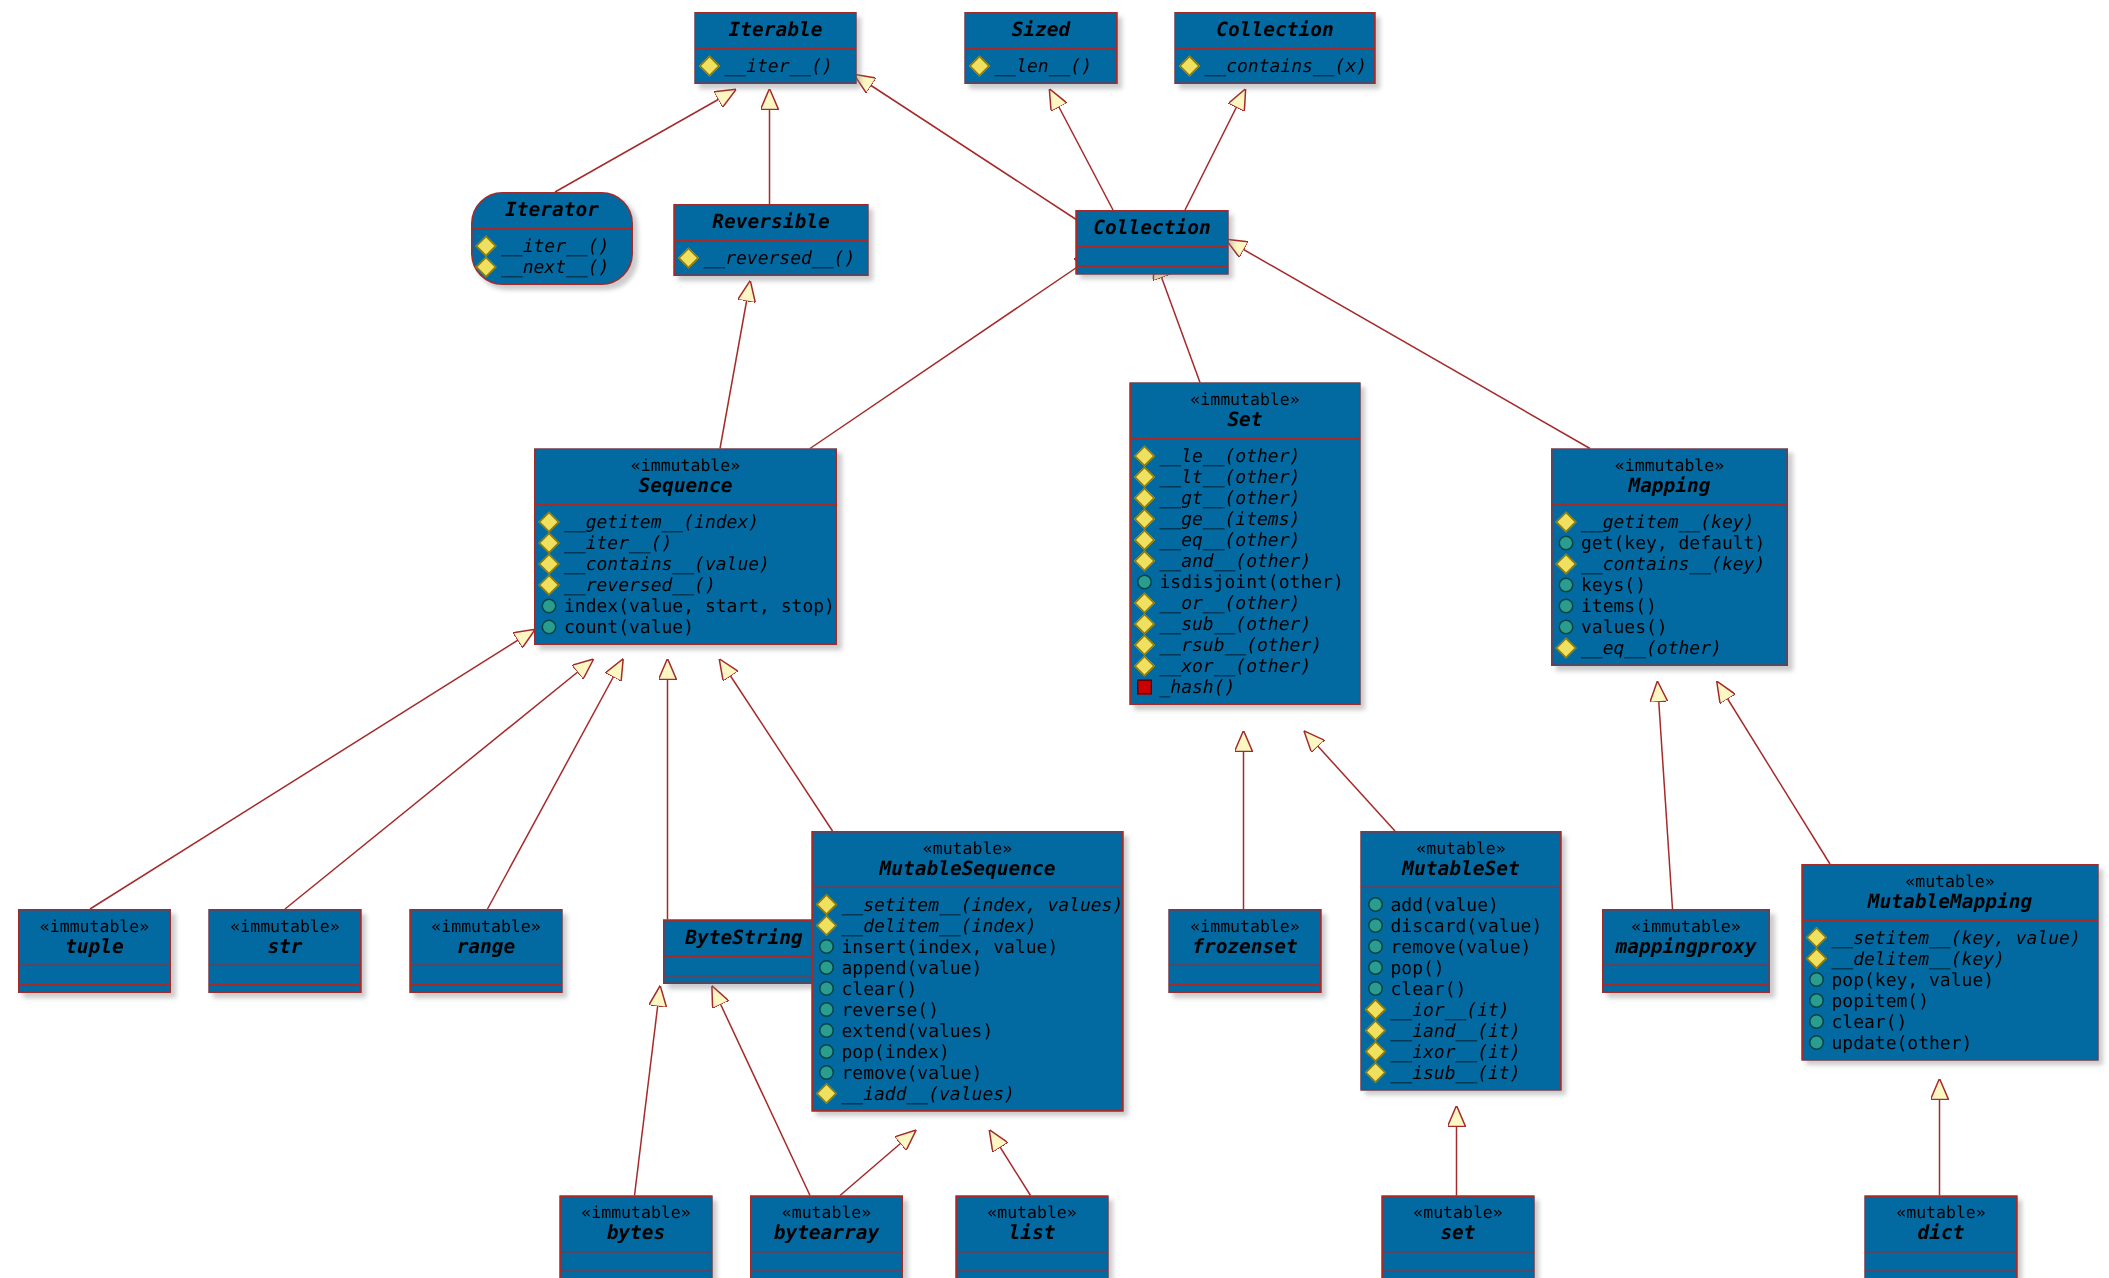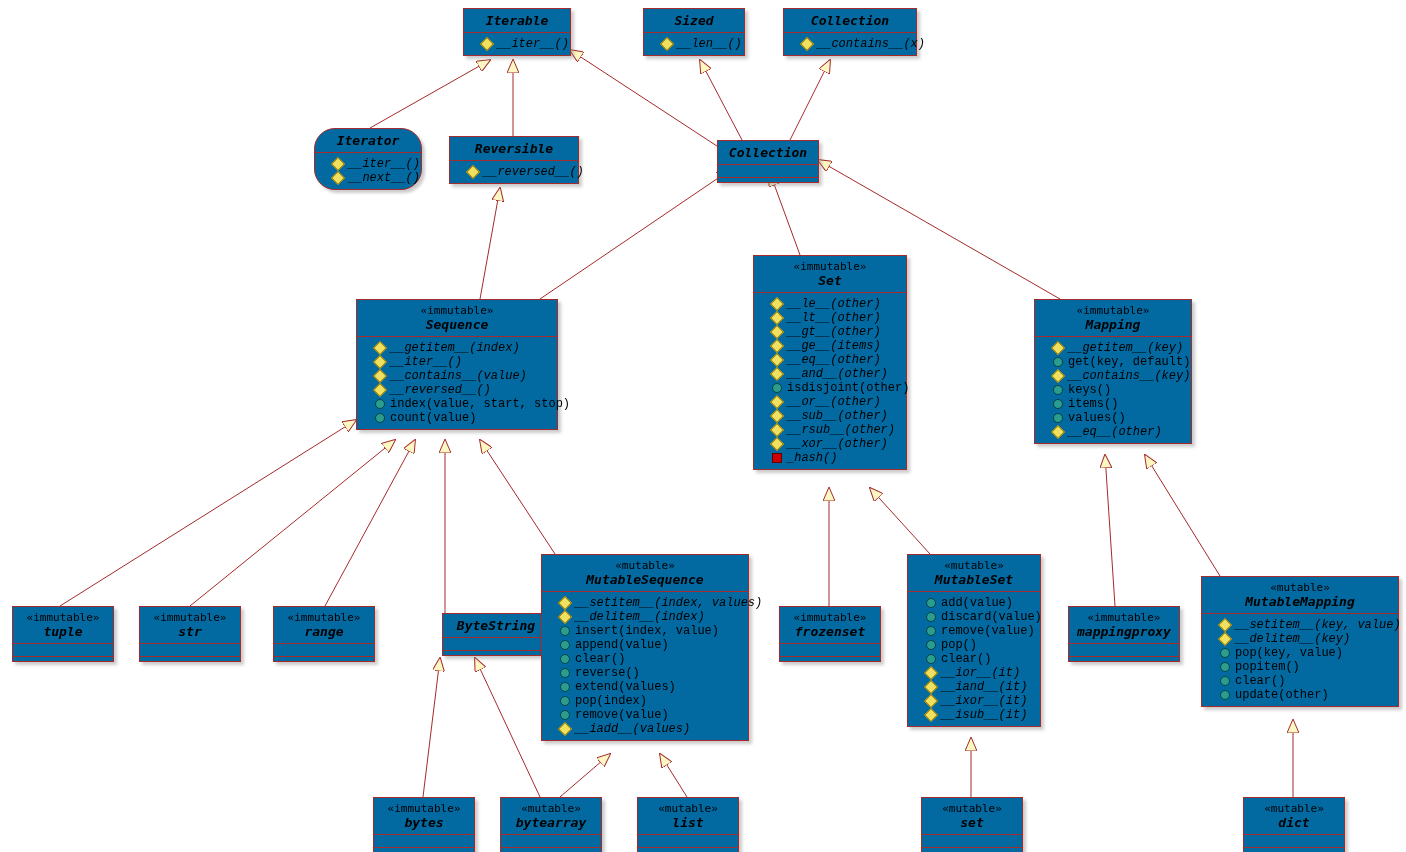--- a/index.html
+++ b/index.html
@@ -25,23 +25,22 @@
   }
   .stereotype {
     font-size: 11px;
   }
   .class-name {
     font-weight: bold;
     font-style: italic;
     font-size: 13px;
   }
   .class-body {
-    padding: 4px 18px;
+    padding: 4px 4px;
     min-height: 4px;
-    font-family: Liberation Mono, monospace;
   }
   .class-body-sep {
     border-top: 1.5px solid #a52a2a;
     min-height: 4px;
   }
   .method {
     display: flex;
     align-items: center;
     padding: 0;
     white-space: nowrap;

